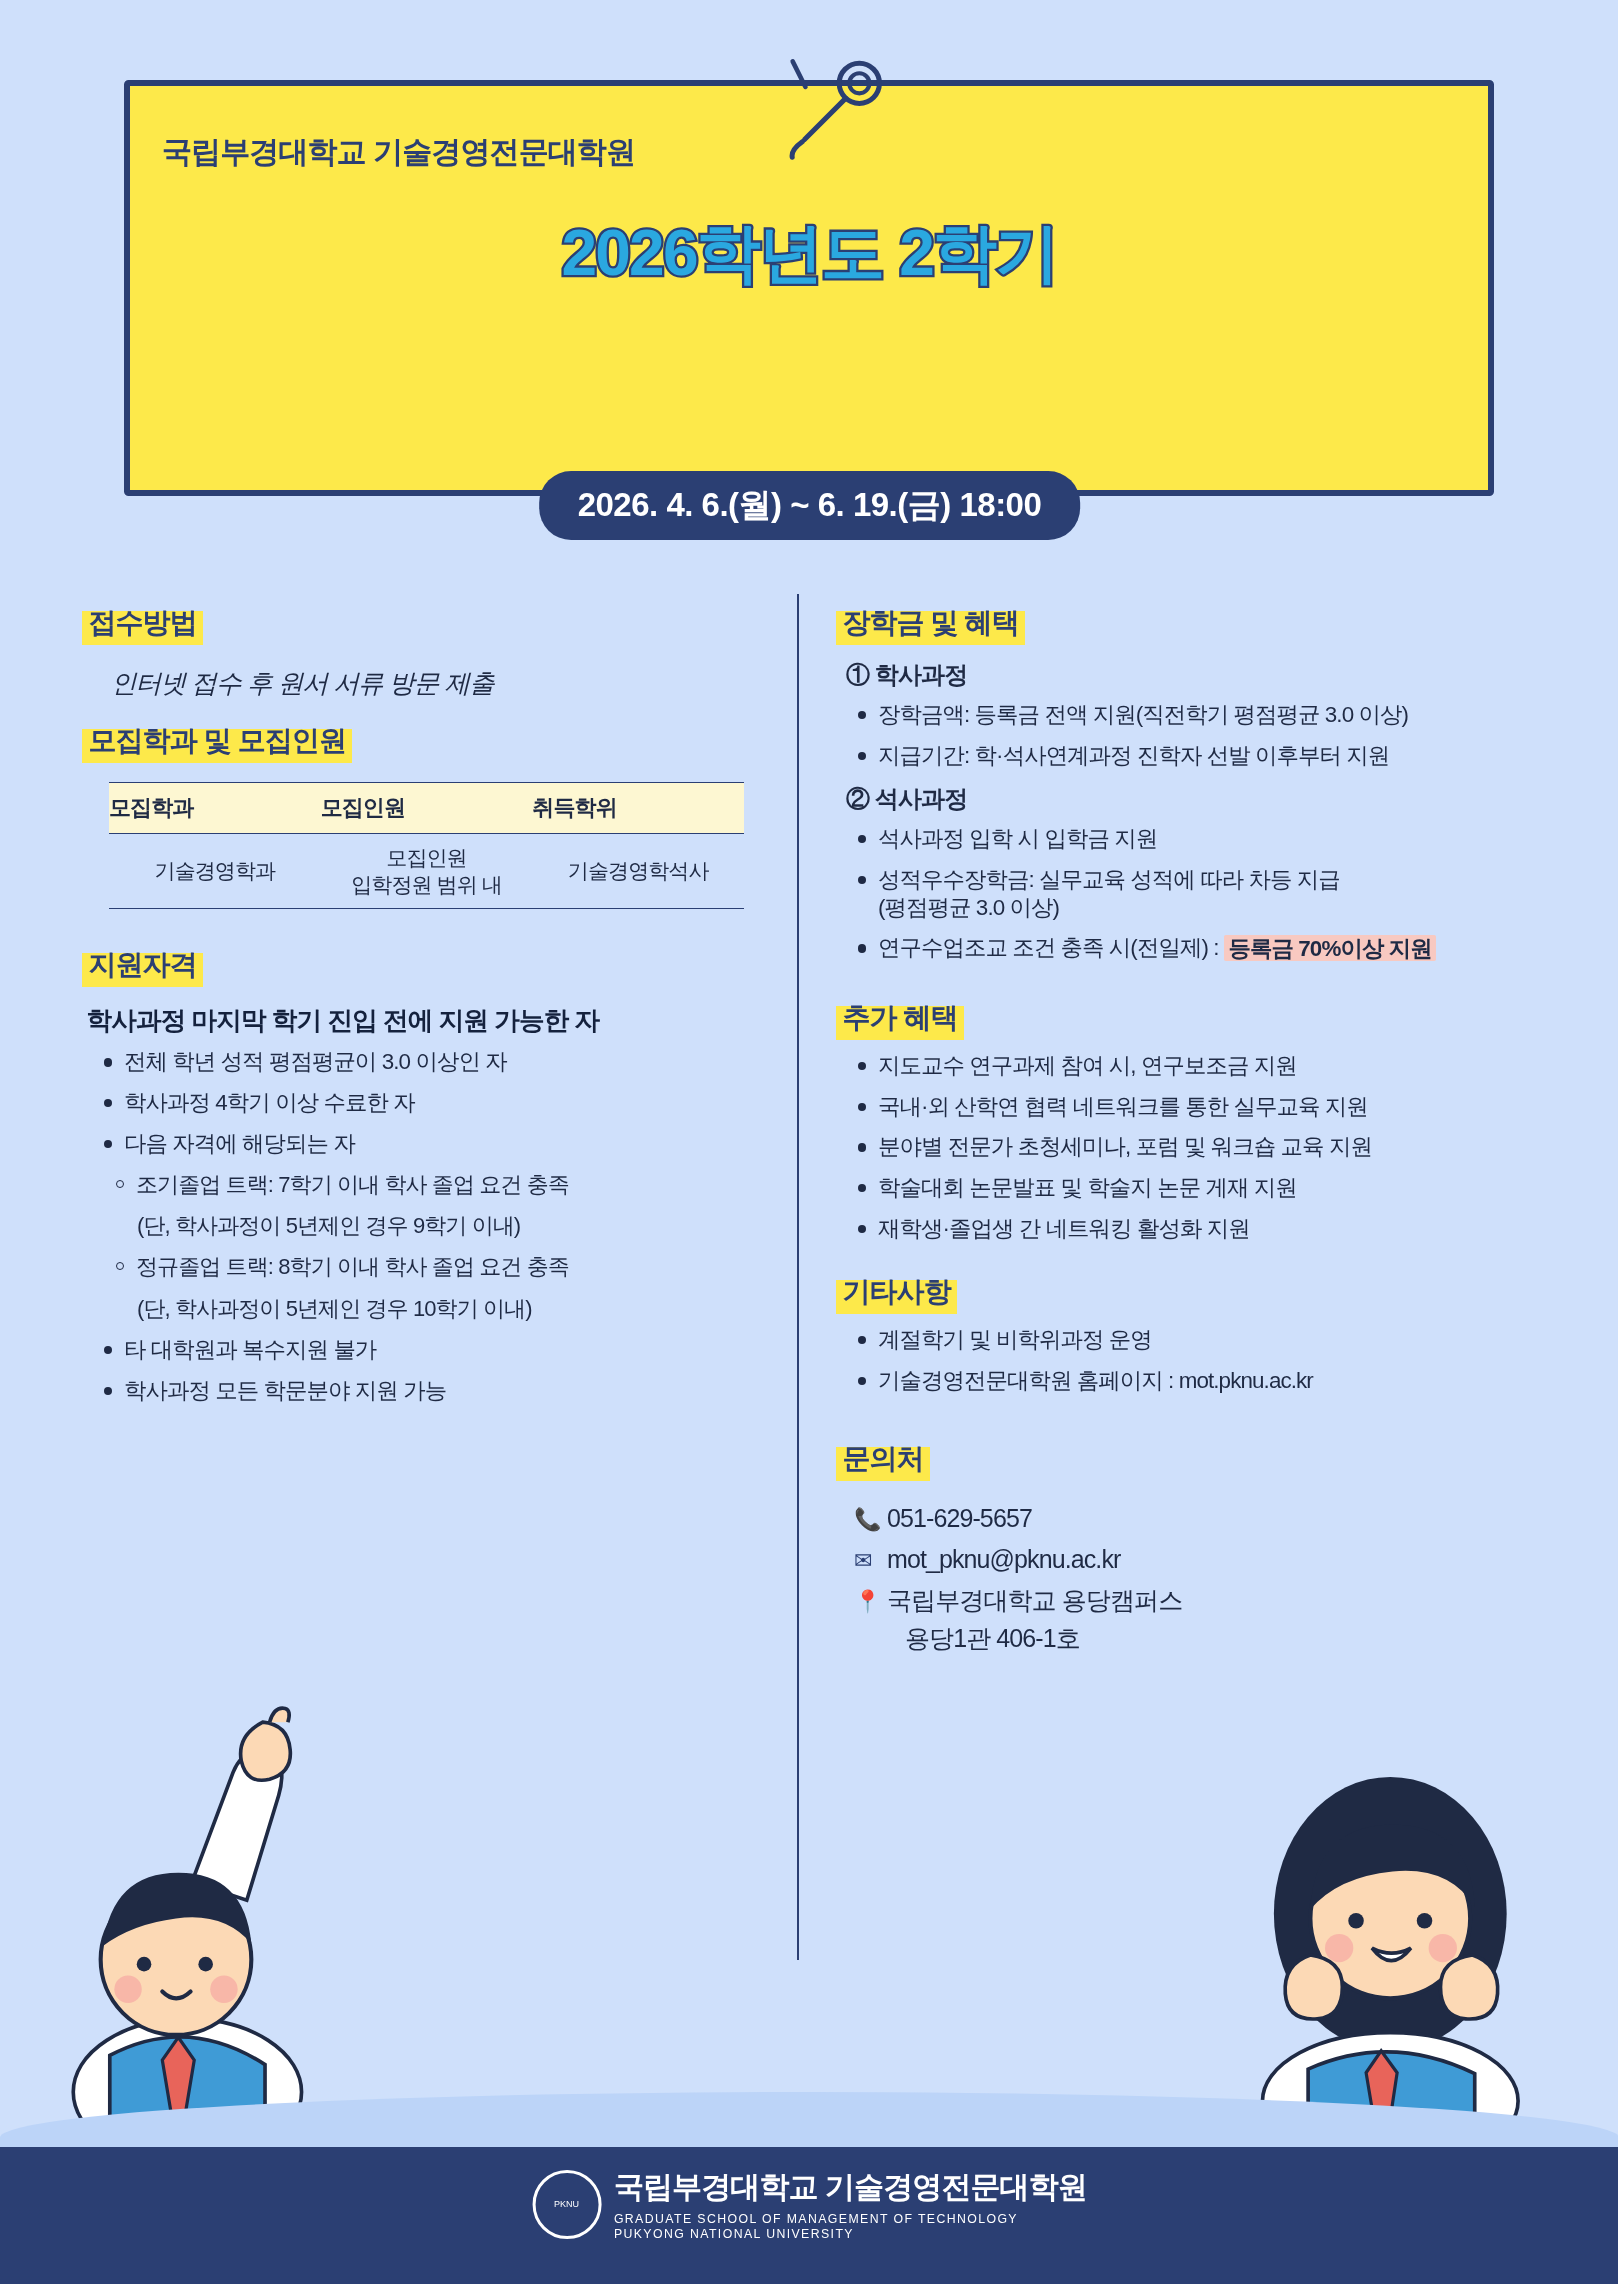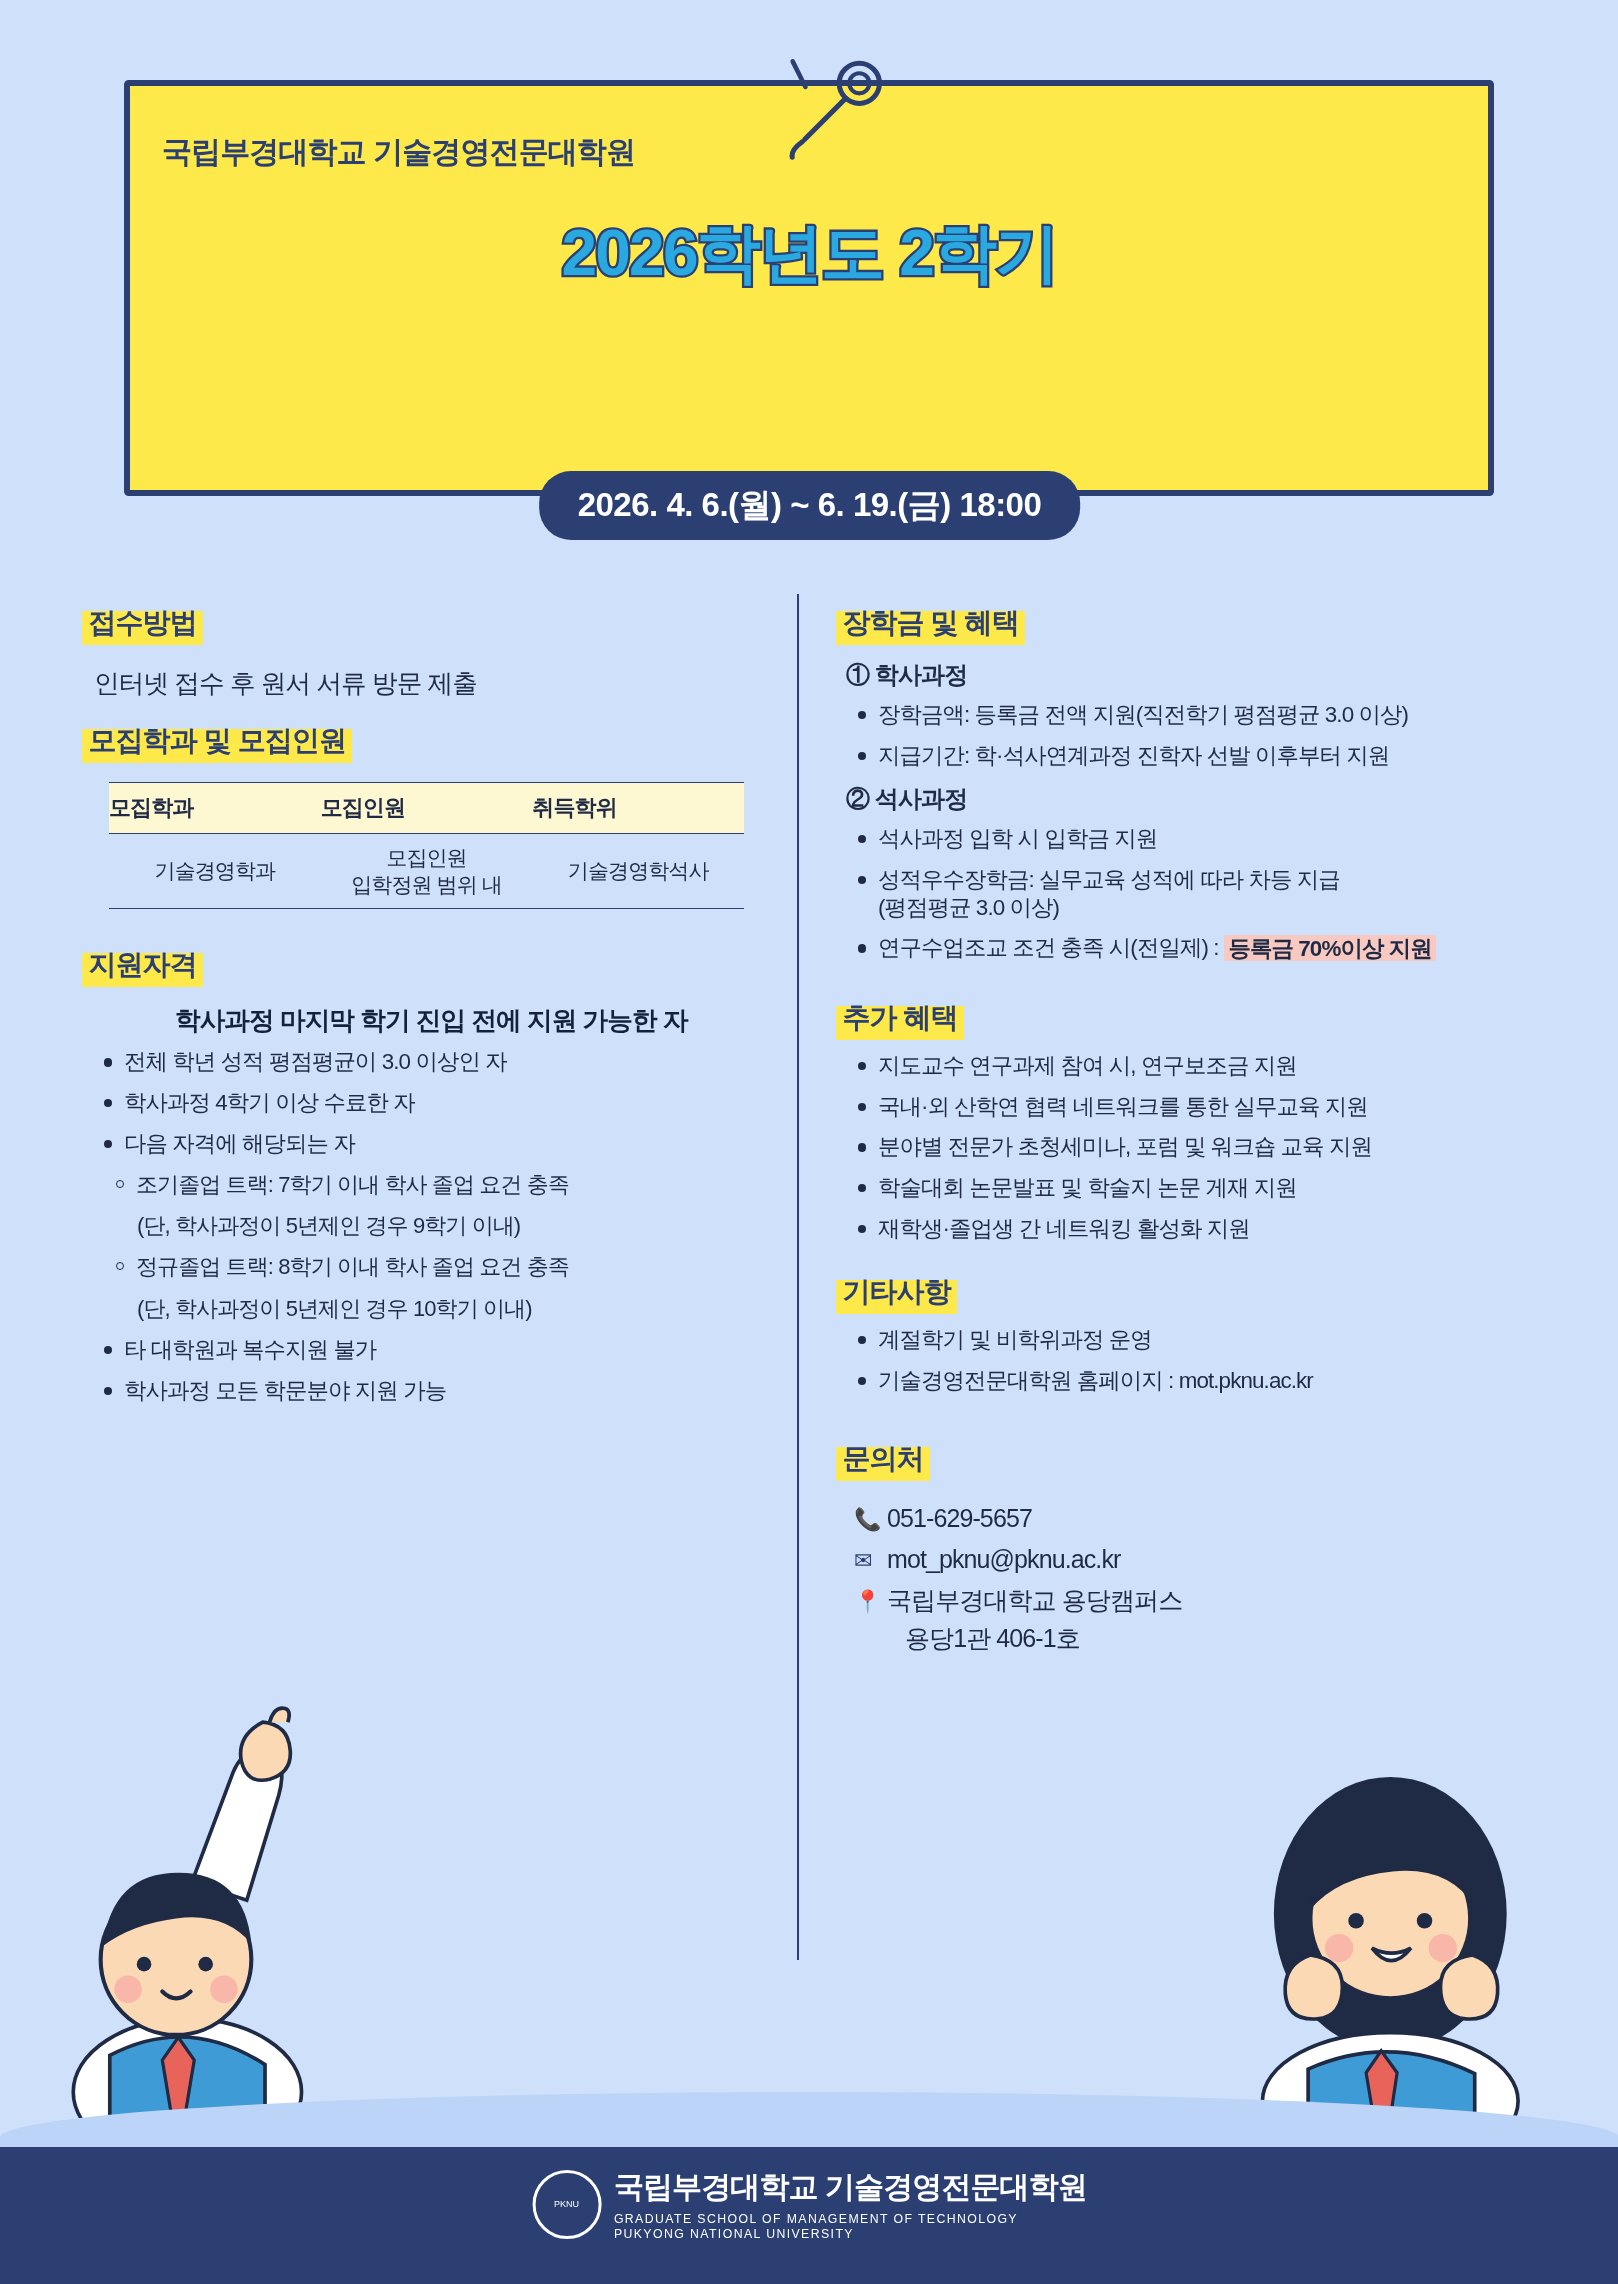--- a/index.html
+++ b/index.html
@@ -112,29 +112,29 @@
     letter-spacing: -0.9px;
     background: linear-gradient(transparent 18%, #fde94a 18%, #fde94a 100%);
     padding: 0.9px 6.4px 2.7px 6.4px;
     margin-bottom: 12px;
   }
 
   .plain-line {
     font-size: 25.6px;
     color: #1f2a44;
     letter-spacing: -0.9px;
-    margin: 9px 0 21px 12px;
+    margin: 9px 0 21px 29px;
+    font-style: italic;
   }
   .bold-line {
     font-size: 25.6px;
     font-weight: bold;
     color: #14213d;
     letter-spacing: -0.9px;
     margin: 4.6px 0 10px 4.6px;
-    text-align: center;
   }
 
   ul.bullets { list-style: none; margin: 0 0 4.6px 18px; }
   ul.bullets > li {
     position: relative;
     font-size: 22.4px;
     color: #1f2a44;
     letter-spacing: -0.9px;
     padding-left: 24px;
     margin-bottom: 12.8px;

